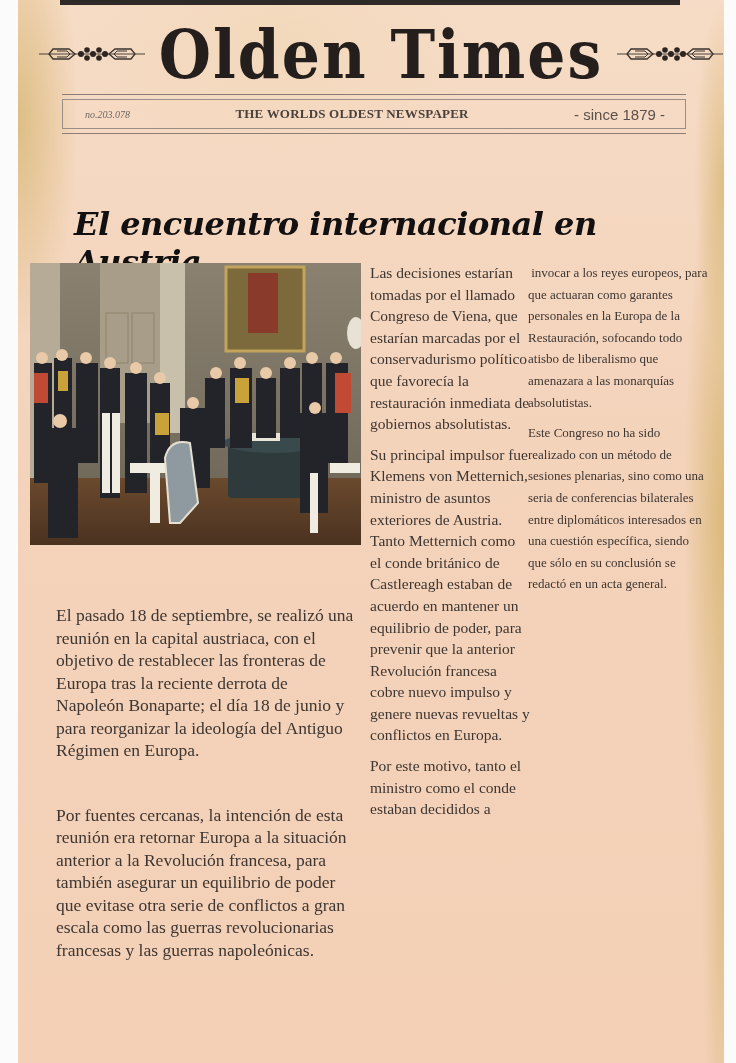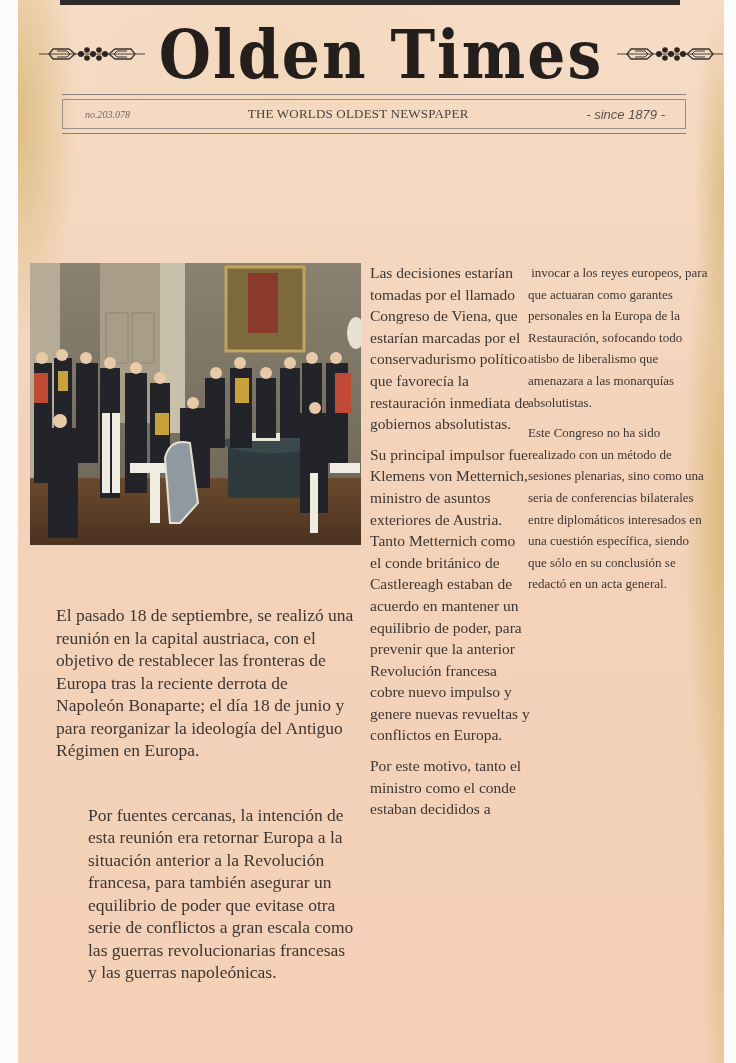--- a/index.html
+++ b/index.html
@@ -43,41 +43,41 @@
       padding-left: 44px;
     }
     .subbar-inner {
       position: absolute; left: 0; right: 0; top: 4px; bottom: 4px;
       border-top: 1px solid #9a8f88; border-bottom: 1px solid #9a8f88;
       border-left: 1px solid #9a8f88; border-right: 1px solid #9a8f88;
       display: flex; align-items: center; justify-content: space-between;
       padding: 0 20px 0 22px;
     }
     .issue-no { font-style: italic; font-size: 10px; color: #6f6560; }
-    .tagline { font-weight: normal; font-size: 13px; color: #4a413c; letter-spacing: 0.2px; }
-    .since { font-family: "Liberation Sans", sans-serif; font-style: italic; font-size: 13px; color: #5a504b; }
+    .tagline { font-weight: bold; font-size: 13px; color: #4a413c; letter-spacing: 0.2px; }
+    .since { font-family: "Liberation Sans", sans-serif; font-size: 15px; color: #5a504b; }
     .headline {
       position: absolute; left: 56px; top: 205px; width: 580px;
       font-family: "DejaVu Serif", serif; font-style: italic; font-weight: bold;
       font-size: 32px; color: #121010; letter-spacing: -0.5px;
       margin: 0; line-height: 1.2;
     }
     .photo {
       position: absolute; left: 12px; top: 263px; width: 331px; height: 282px;
       overflow: hidden;
     }
     .photo svg { display: block; width: 100%; height: 100%; }
     .body-text {
       font-size: 17.5px; line-height: 22.5px; color: #3d3632;
       margin: 0;
     }
     .col-left {
       position: absolute; left: 38px; top: 604px; width: 300px;
     }
-    .col-left .para2 { margin-top: 42px; margin-left: 32px; }
+    .col-left .para2 { margin-top: 42px; }
     .col-mid {
       position: absolute; left: 352px; top: 262px; width: 160px;
       font-size: 15.5px; line-height: 21.6px; color: #3d3632;
     }
     .col-right {
       position: absolute; left: 510px; top: 262px; width: 180px;
       font-size: 13px; line-height: 21.6px; color: #3d3632;
     }
     .col-mid p, .col-right p { margin: 0 0 9px 0; }
     .col-right .gap-lg { margin-top: 23px; }
@@ -125,20 +125,21 @@
   </div>
 
   <div class="subbar">
     <div class="subbar-inner">
       <span class="issue-no">no.203.078</span>
       <span class="tagline">THE WORLDS OLDEST NEWSPAPER</span>
       <span class="since">- since 1879 -</span>
     </div>
   </div>
 
+  <h1 class="headline">El encuentro internacional en Austria</h1>
 
   <div class="photo">
     <svg viewBox="0 0 331 282" preserveAspectRatio="none">
       <defs>
         <linearGradient id="wall" x1="0" y1="0" x2="0" y2="1">
           <stop offset="0" stop-color="#8a8170"></stop>
           <stop offset="1" stop-color="#6a6354"></stop>
         </linearGradient>
         <linearGradient id="floor" x1="0" y1="0" x2="0" y2="1">
           <stop offset="0" stop-color="#6b4a2e"></stop>

